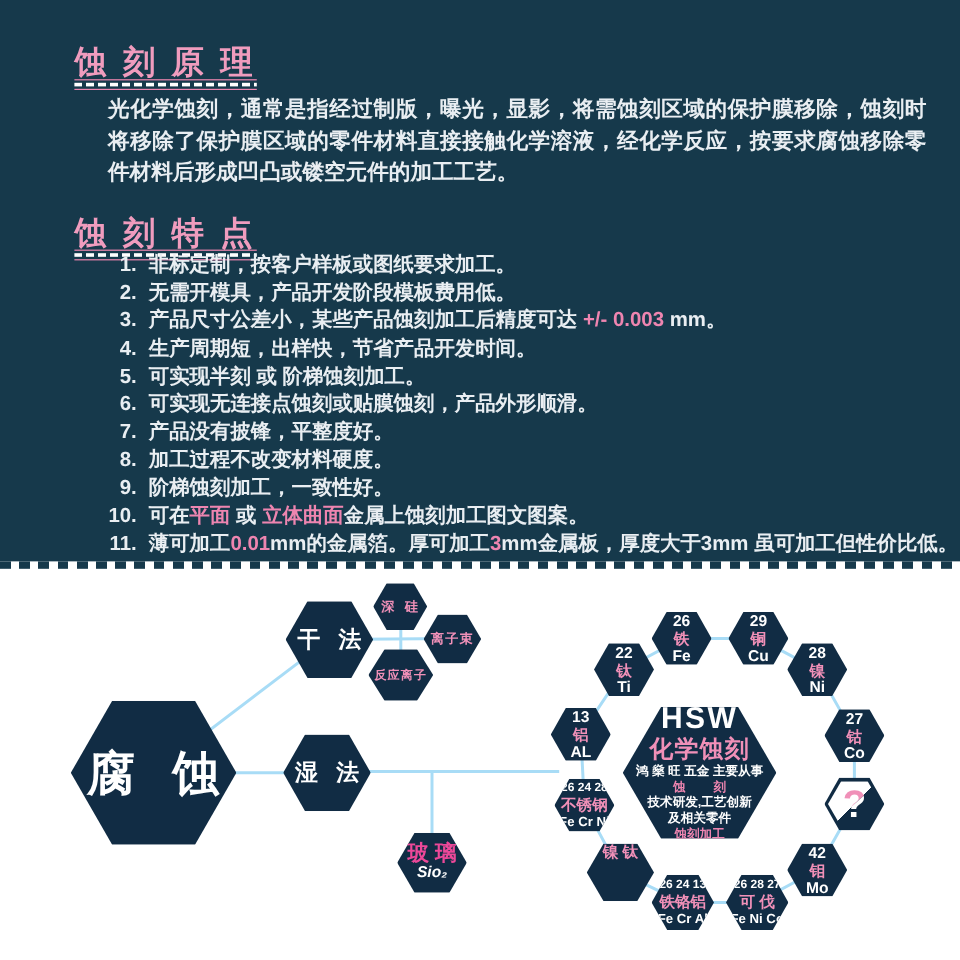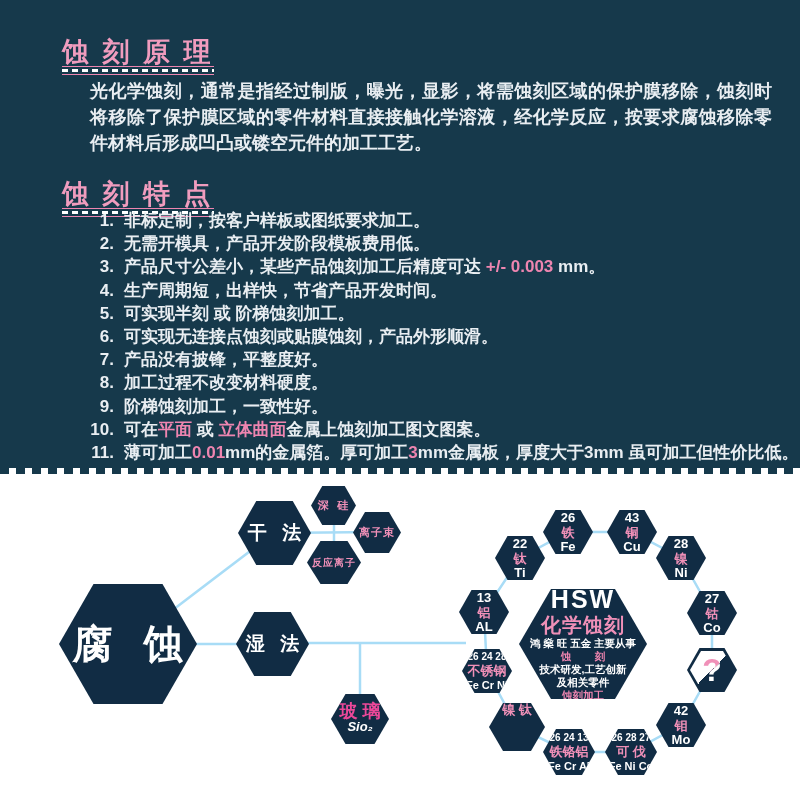--- a/index.html
+++ b/index.html
@@ -186,21 +186,21 @@
     <div class="t-sym">Ti</div>
   </div>
 
   <div class="hex" style="left:543px;top:510px;width:50px;height:44px;">
     <div class="t-num">26</div>
     <div class="t-name">铁</div>
     <div class="t-sym">Fe</div>
   </div>
 
   <div class="hex" style="left:607px;top:510px;width:50px;height:44px;">
-    <div class="t-num">43</div>
+    <div class="t-num">29</div>
     <div class="t-name">铜</div>
     <div class="t-sym">Cu</div>
   </div>
 
   <div class="hex" style="left:656px;top:536px;width:50px;height:44px;">
     <div class="t-num">28</div>
     <div class="t-name">镍</div>
     <div class="t-sym">Ni</div>
   </div>
 

